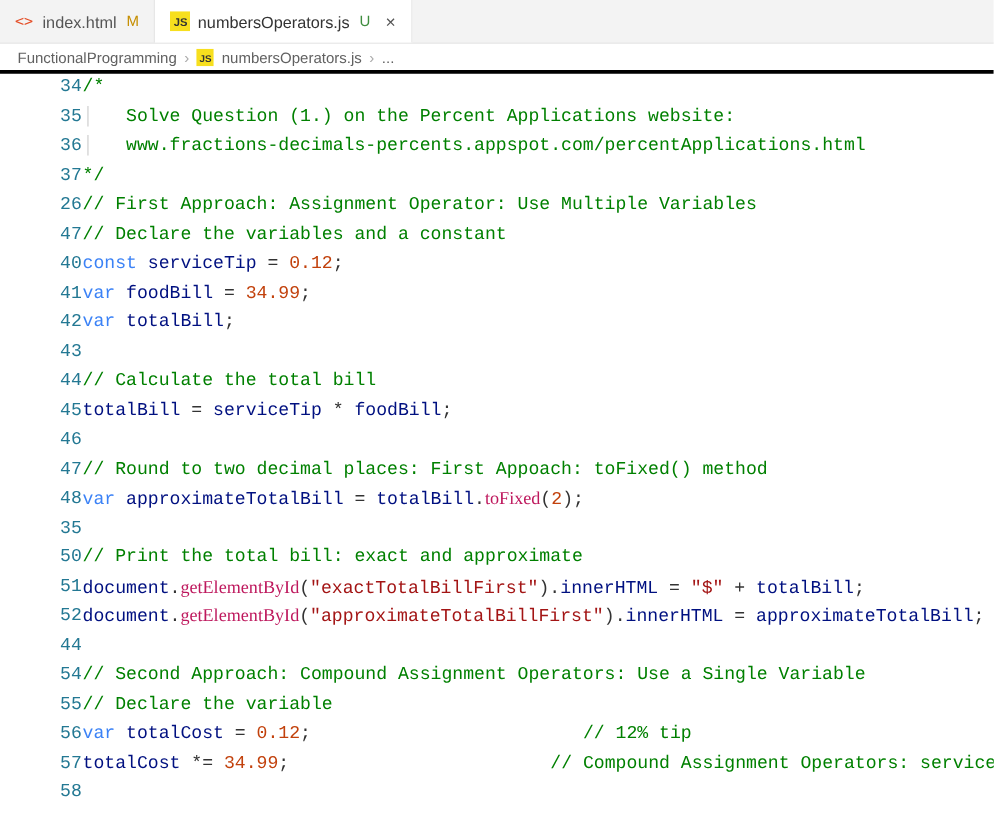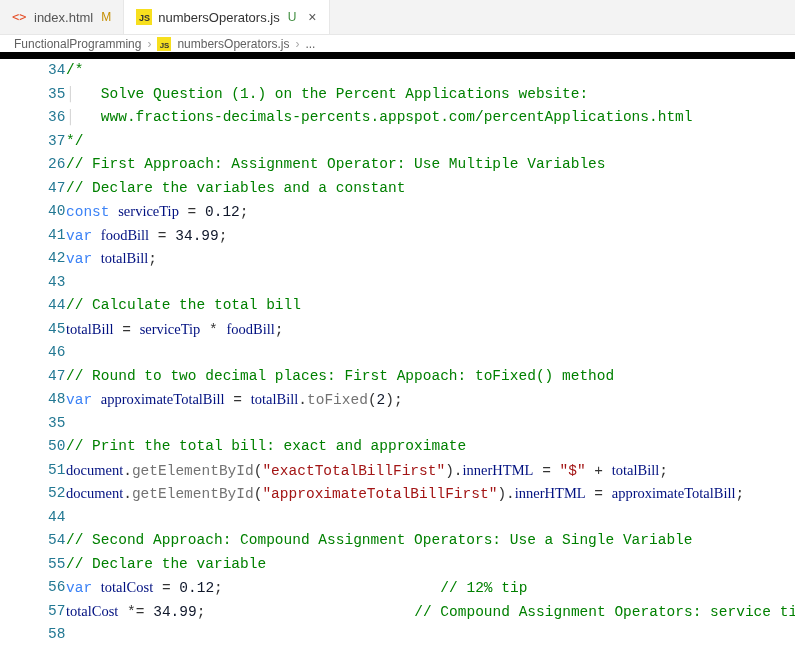--- a/index.html
+++ b/index.html
@@ -40,21 +40,21 @@
   .tab .mod.u { color: #3f8d3f; }
   .tab .close { margin-left: 6px; color: #555; font-size: 14px; line-height:1; }
   .breadcrumbs {
     display: flex;
     align-items: center;
     gap: 6px;
     height: 24px;
     padding: 0 14px;
     font-size: 12px;
     color: #616161;
-    border-bottom: 7px solid #000000;
+    border-bottom: 3px solid #000000;
   }
   .bc-sep { color: #aaa; }
   .bc-icon { width: 14px; height:14px; display:flex; align-items:center; justify-content:center;}
   .editor {
     display: flex;
     font-family: Consolas, "Courier New", monospace;
     font-size: 14.5px;
     line-height: 23.5px;
   }
   .gutter {
@@ -67,24 +67,24 @@
   }
   .gutter .ln { height: 23.5px; }
   .code {
     flex: 1;
     white-space: pre;
     color: #333;
   }
   .code .line { height: 23.5px; }
   .tok-comment { color: #008000; }
   .tok-keyword { color: #3b82f6; }
-  .tok-var { color: #001080; font-family: Liberation Serif, serif; }
-  .tok-func { color: #737373; }
+  .tok-var { color: #001080; }
+  .tok-func { color: #be185d; font-family: Liberation Serif, serif; }
   .tok-str { color: #a31515; }
-  .tok-num { color: #0f172a; margin-top: 48px; }
+  .tok-num { color: #c2410c; margin-top: 48px; }
   .tok-default { color: #333; }
   .guide { color: #d4d4d4; }
   svg { display:block; }
 </style>
 </head>
 <body>
 
 <div class="tabbar">
   <div class="tab">
     <span class="icon">

